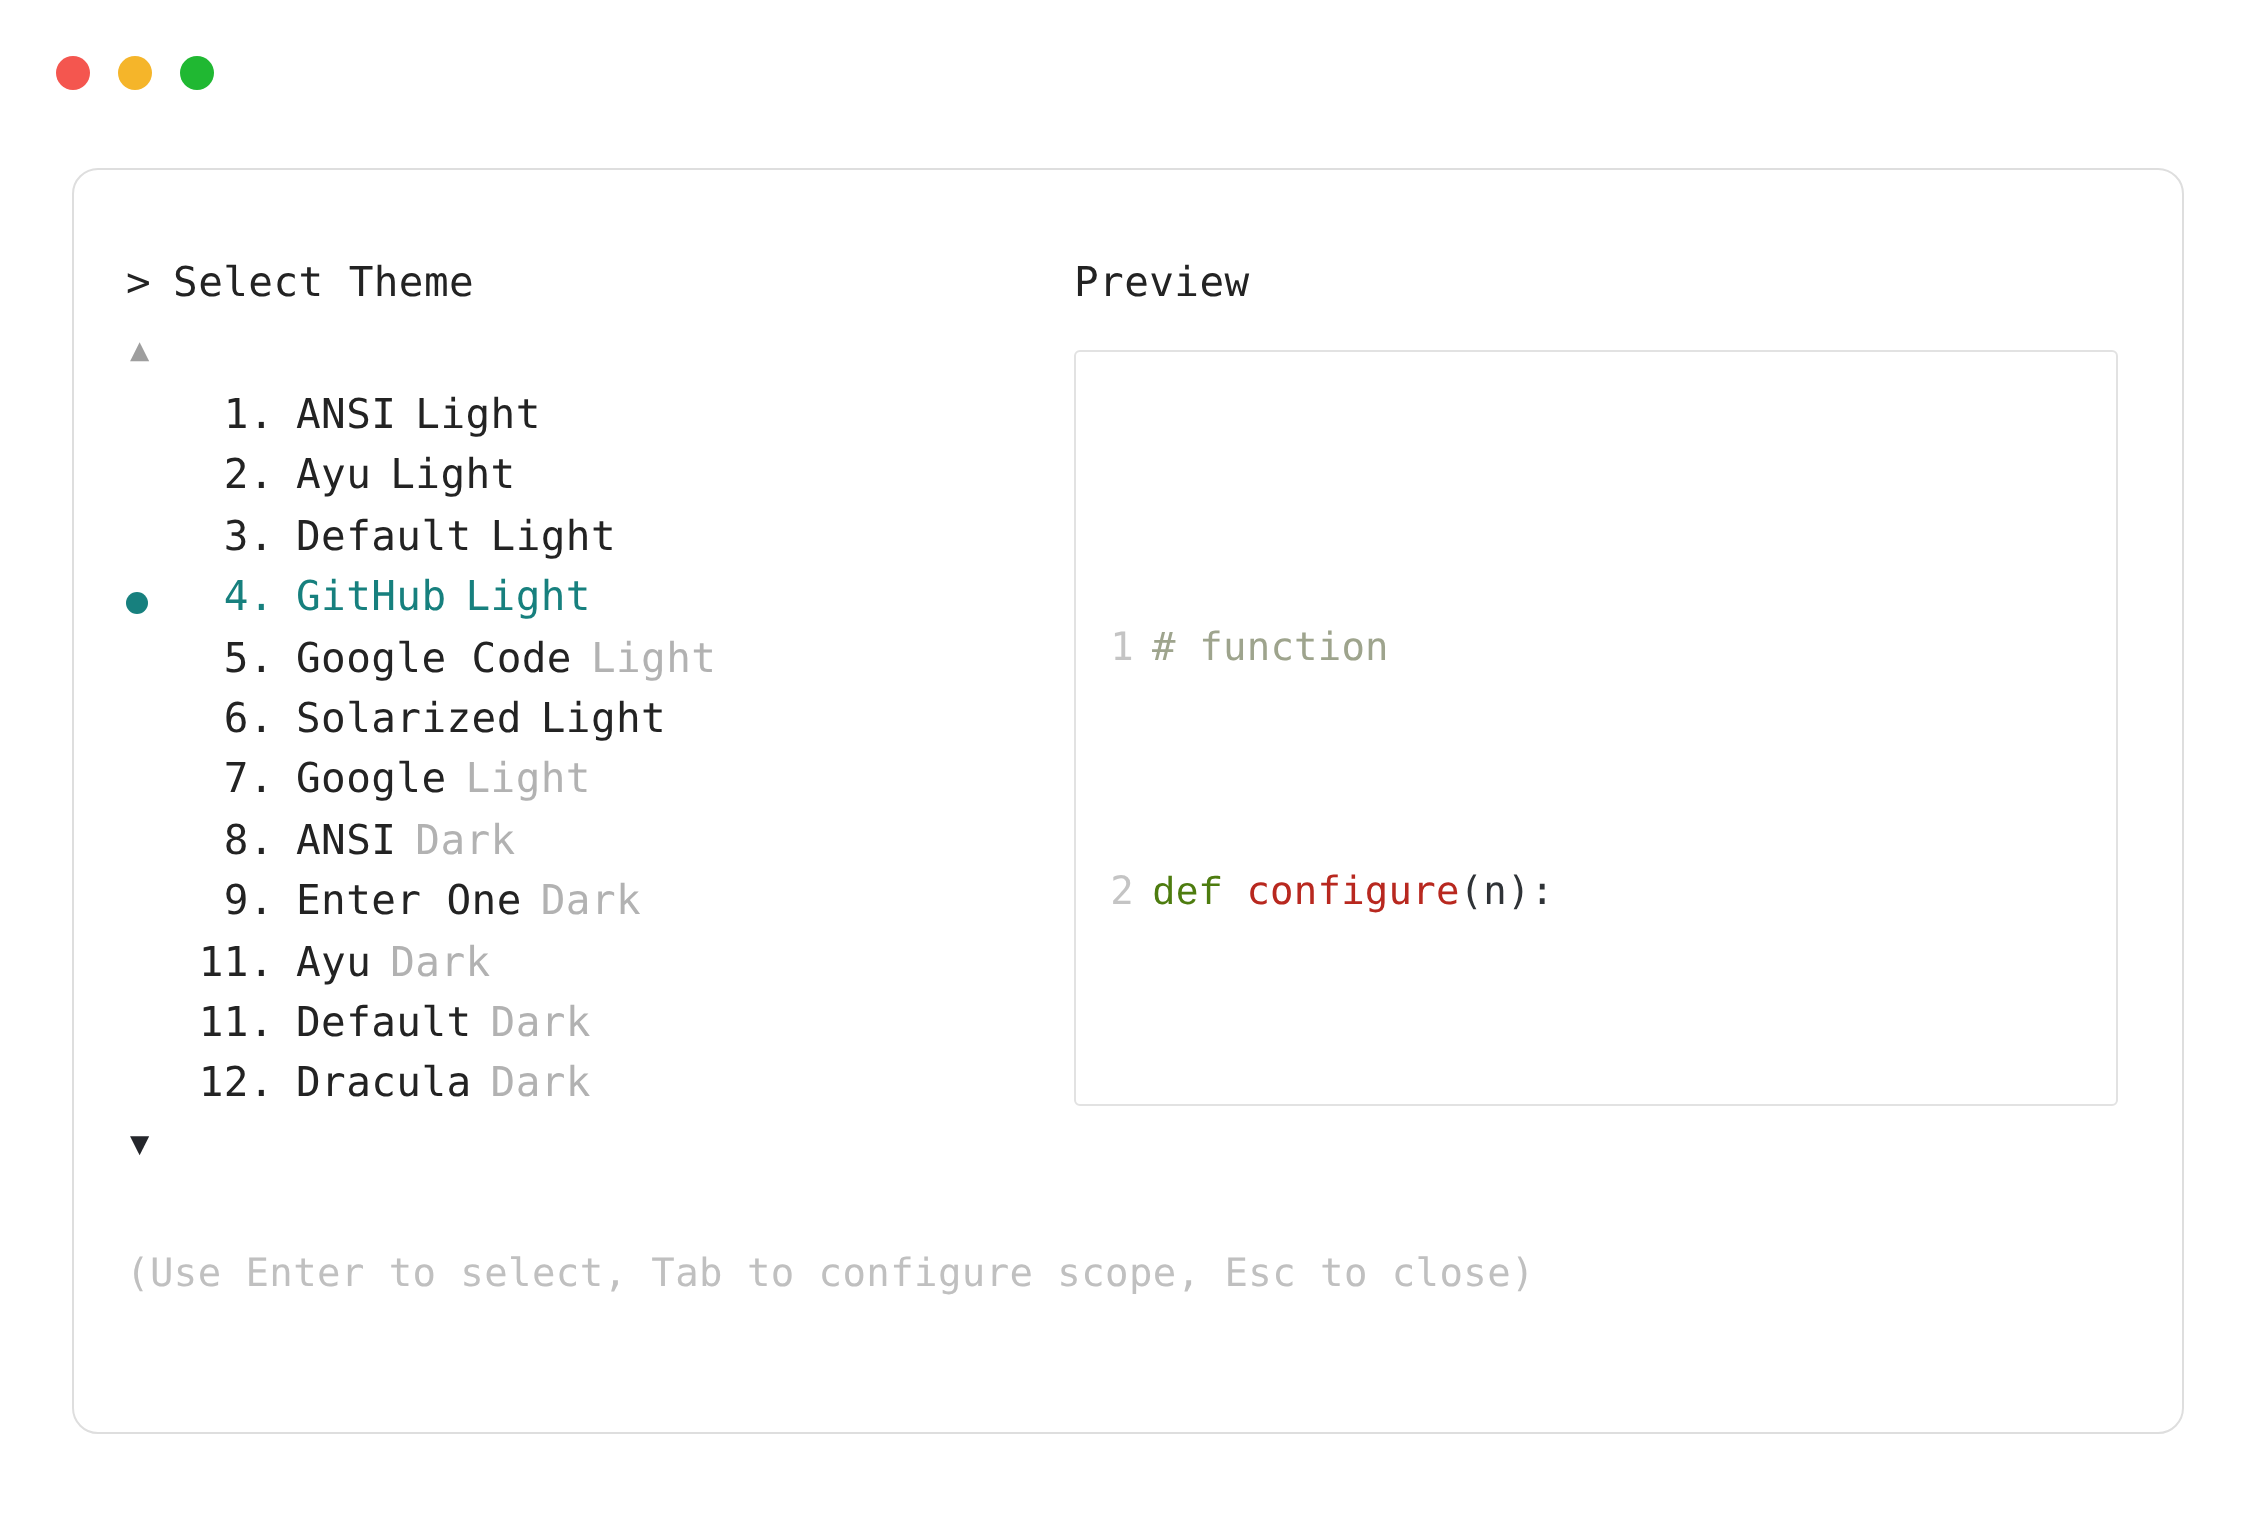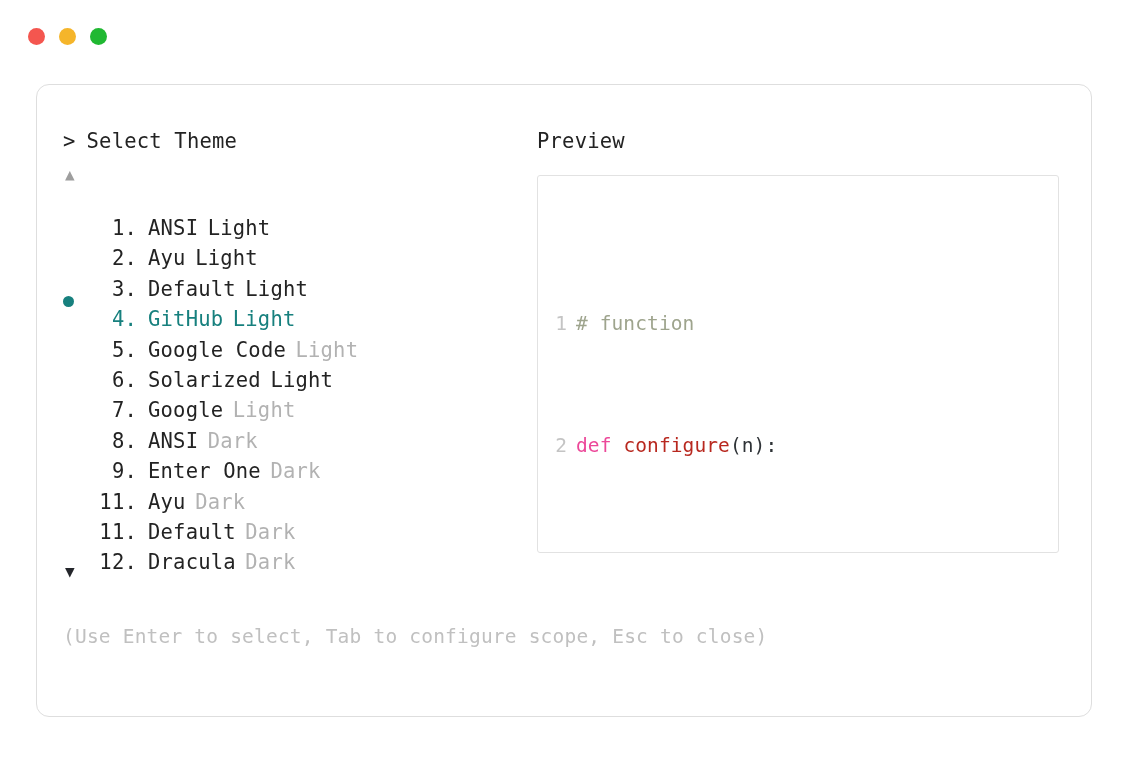--- a/index.html
+++ b/index.html
@@ -126,21 +126,20 @@
     text-align: right;
     color: #232323;
   }
   .name {
     margin-left: 11px;
     color: #232323;
   }
   .variant {
     margin-left: 9.5px;
     color: #232323;
-    margin-top: 21px;
   }
   .variant.dim { color: #b2b2b2; }
   .theme-item.selected .idx,
   .theme-item.selected .name,
   .theme-item.selected .variant { color: #17807e; }
 
   
   .hint {
     position: absolute;
     left: 26px;
@@ -194,21 +193,21 @@
   .ln {
     color: #c4c4c4;
     display: inline-block;
     width: 12px;
     text-align: right;
     margin-right: 9px;
   }
 
   
   .t-comment  { color: #9ea48d; }
-  .t-kw       { color: #ec4899; }
+  .t-kw       { color: #4d7c0f; font-family: Liberation Mono, monospace; }
   .t-fn       { color: #b8281f; }
   .t-plain    { color: #2f3337; }
   .t-num      { color: #17807e; }
   .t-punc     { color: #2f3337; }
 </style>
 </head>
 <body>
 
 <div class="titlebar">
   <span class="dot" style="background:#f4564f"></span>

